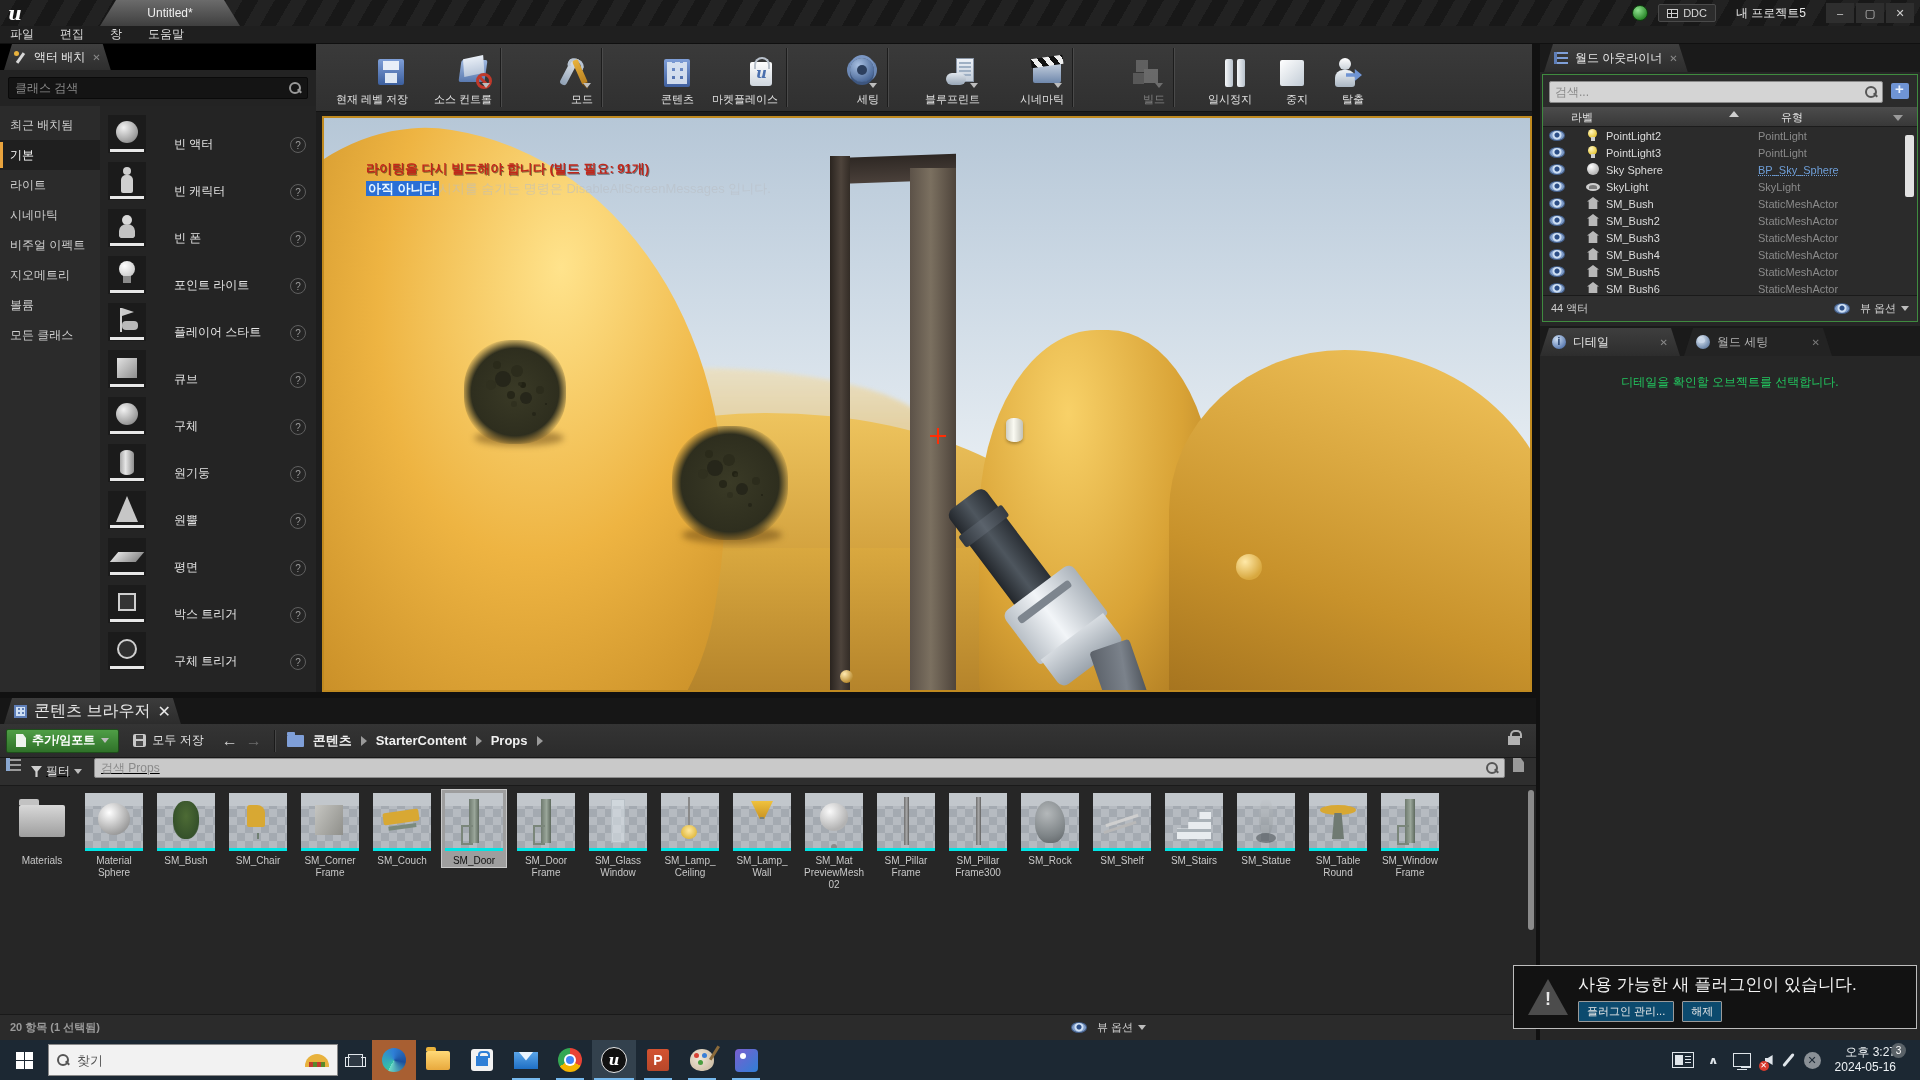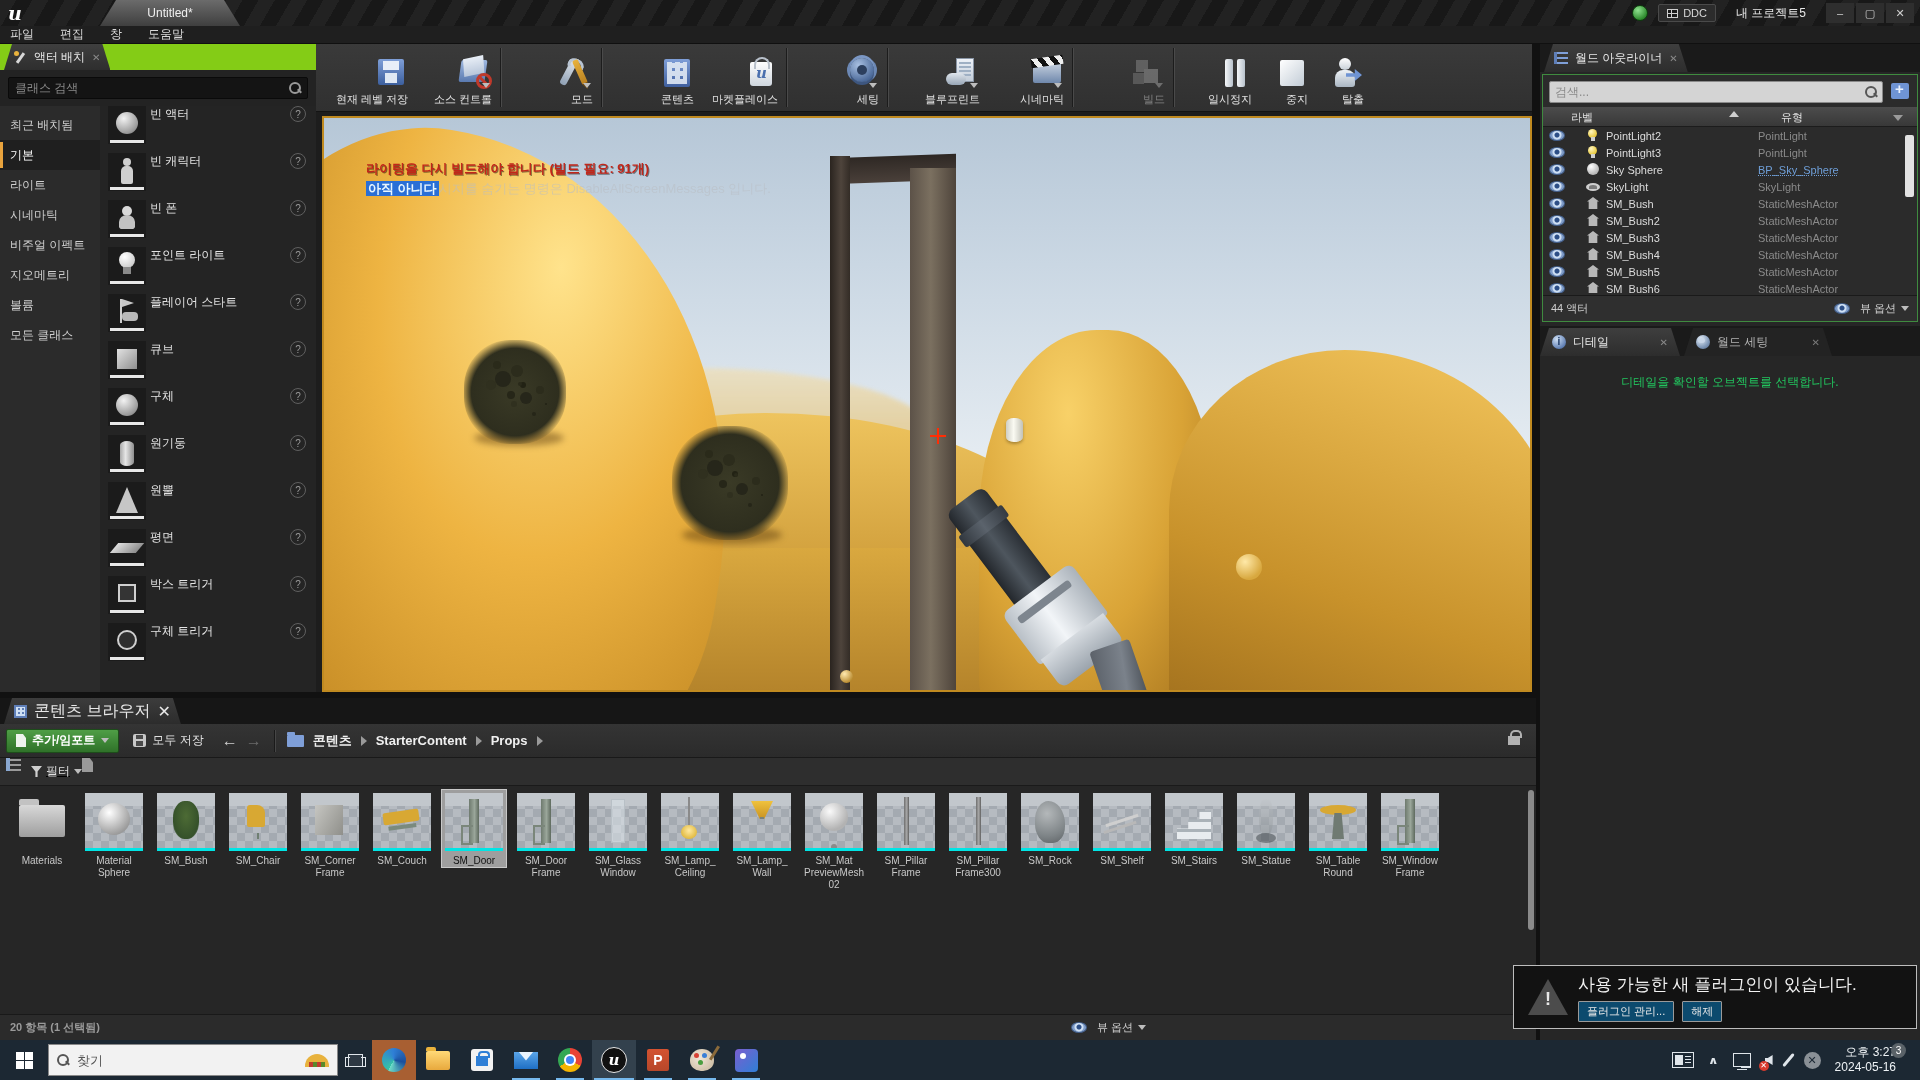--- a/index.html
+++ b/index.html
@@ -29,42 +29,42 @@
   .win-btns { display:flex; gap:2px; }
   .win-btn { width:28px; height:20px; color:#cfcfcf; font-size:11px; line-height:20px; text-align:center; background:#2e2e2e; }
 
   
   .menubar { position:absolute; left:0; top:26px; width:1920px; height:18px; background:#1f1f1f;
     display:flex; align-items:center; gap:26px; padding-left:10px; border-bottom:1px solid #101010; }
   .menu-item { color:#d8d8d8; font-size:12px; }
 
   
   .left-panel { position:absolute; left:0; top:44px; width:316px; height:648px; background:#232323; }
-  .lp-tabrow { height:26px; background:#84cc16; display:flex;font-family:Liberation Serif, serif; }
+  .lp-tabrow { height:26px; background:#000000; display:flex; }
   .lp-tab { height:26px; margin-left:4px; background:linear-gradient(#3f3f3f,#2e2e2e); padding:0 10px;
     display:flex; align-items:center; gap:7px; color:#e8e8e8; font-size:12px;
     clip-path:polygon(8px 0,calc(100% - 8px) 0,100% 100%,0 100%); }
   .lp-tab .x, .tab .x { color:#8a8a8a; font-size:10px; }
   .wand { width:13px; height:13px; position:relative; }
   .wand::before { content:""; position:absolute; left:5px; top:1px; width:3px; height:12px; background:#d8d8d8; transform:rotate(35deg); }
   .wand::after { content:""; position:absolute; left:0; top:0; width:5px; height:5px; background:#e8b23d; border-radius:50%; }
   .search-dark { margin:7px 8px; height:22px; background:#141414; border:1px solid #0a0a0a; border-radius:2px;
     display:flex; align-items:center; padding:0 6px; }
   .search-dark input { flex:1; background:transparent; border:none; outline:none; color:#cfcfcf; font-size:12px; font-family:inherit; }
   .search-dark input::placeholder { color:#8a8a8a; }
   .mag { width:12px; height:12px; position:relative; flex:0 0 12px; }
   .mag::before { content:""; position:absolute; left:0; top:0; width:8px; height:8px; border:2px solid #9a9a9a; border-radius:50%; }
   .mag::after { content:""; position:absolute; left:8px; top:8px; width:5px; height:2px; background:#9a9a9a; transform:rotate(45deg); }
   .lp-body { position:absolute; left:0; top:62px; bottom:0; width:100%; display:flex; }
   .lp-cats { width:100px; background:#2b2b2b; padding-top:4px; }
   .lp-cat { height:30px; display:flex; align-items:center; padding-left:10px; color:#cfcfcf; font-size:12px; font-weight:normal; position:relative; }
   .lp-cat.sel { background:#1f1f1f; color:#fff; }
   .lp-cat.sel::before { content:""; position:absolute; left:0; top:2px; bottom:2px; width:3px; background:#e8a33d; }
   .lp-items { flex:1; background:#242424; overflow:hidden; position:relative; }
-  .lp-item { position:absolute; left:0; width:100%; height:47px; display:flex; align-items:flex-start; gap:4px; padding-left:8px; }
+  .lp-item { position:absolute; left:0; width:100%; height:47px; display:flex; align-items:flex-end; gap:28px; padding-left:8px; }
   .lp-thumb { width:38px; height:38px; background:#1b1b1b; position:relative; flex:0 0 38px; }
   .lp-thumb::after { content:""; position:absolute; left:2px; bottom:1px; right:2px; height:3px; background:#e8e8e8; }
   .lp-label { color:#e4e4e4; font-size:12px; flex:1; }
   .help-dot { width:16px; height:16px; border:1px solid #5f5f5f; border-radius:50%; color:#9a9a9a; font-size:10px;
     line-height:15px; text-align:center; margin-right:10px; flex:0 0 16px; }
   
   .g { position:absolute; }
   .g-sphere { left:8px; top:6px; width:22px; height:22px; border-radius:50%;
     background:radial-gradient(circle at 35% 30%,#f2f2f2,#9a9a9a 70%,#6a6a6a); }
   .g-char-head { left:15px; top:5px; width:8px; height:8px; border-radius:50%; background:#cfcfcf; }
@@ -793,20 +793,24 @@
       </div>
       <span class="lock"></span>
     </div>
     <div class="cb-filterrow">
       <span class="ico-sources"></span>
       <div class="btn-filter">
         <span class="funnel"></span>
         <span>필터</span>
         <span class="caret-dn"></span>
       </div>
+      <div class="cb-search">
+        <input placeholder="검색 Props" style="">
+        <span class="mag mag-dark"></span>
+      </div>
       <span class="ico-page"></span>
     </div>
     <div class="cb-assets">
       <div class="asset" style="left:10px">
           <div class="thumb folder">
             <div class="fold"></div>
           </div>
           <div class="asset-label">Materials</div>
         </div>
       <div class="asset" style="left:82px">

